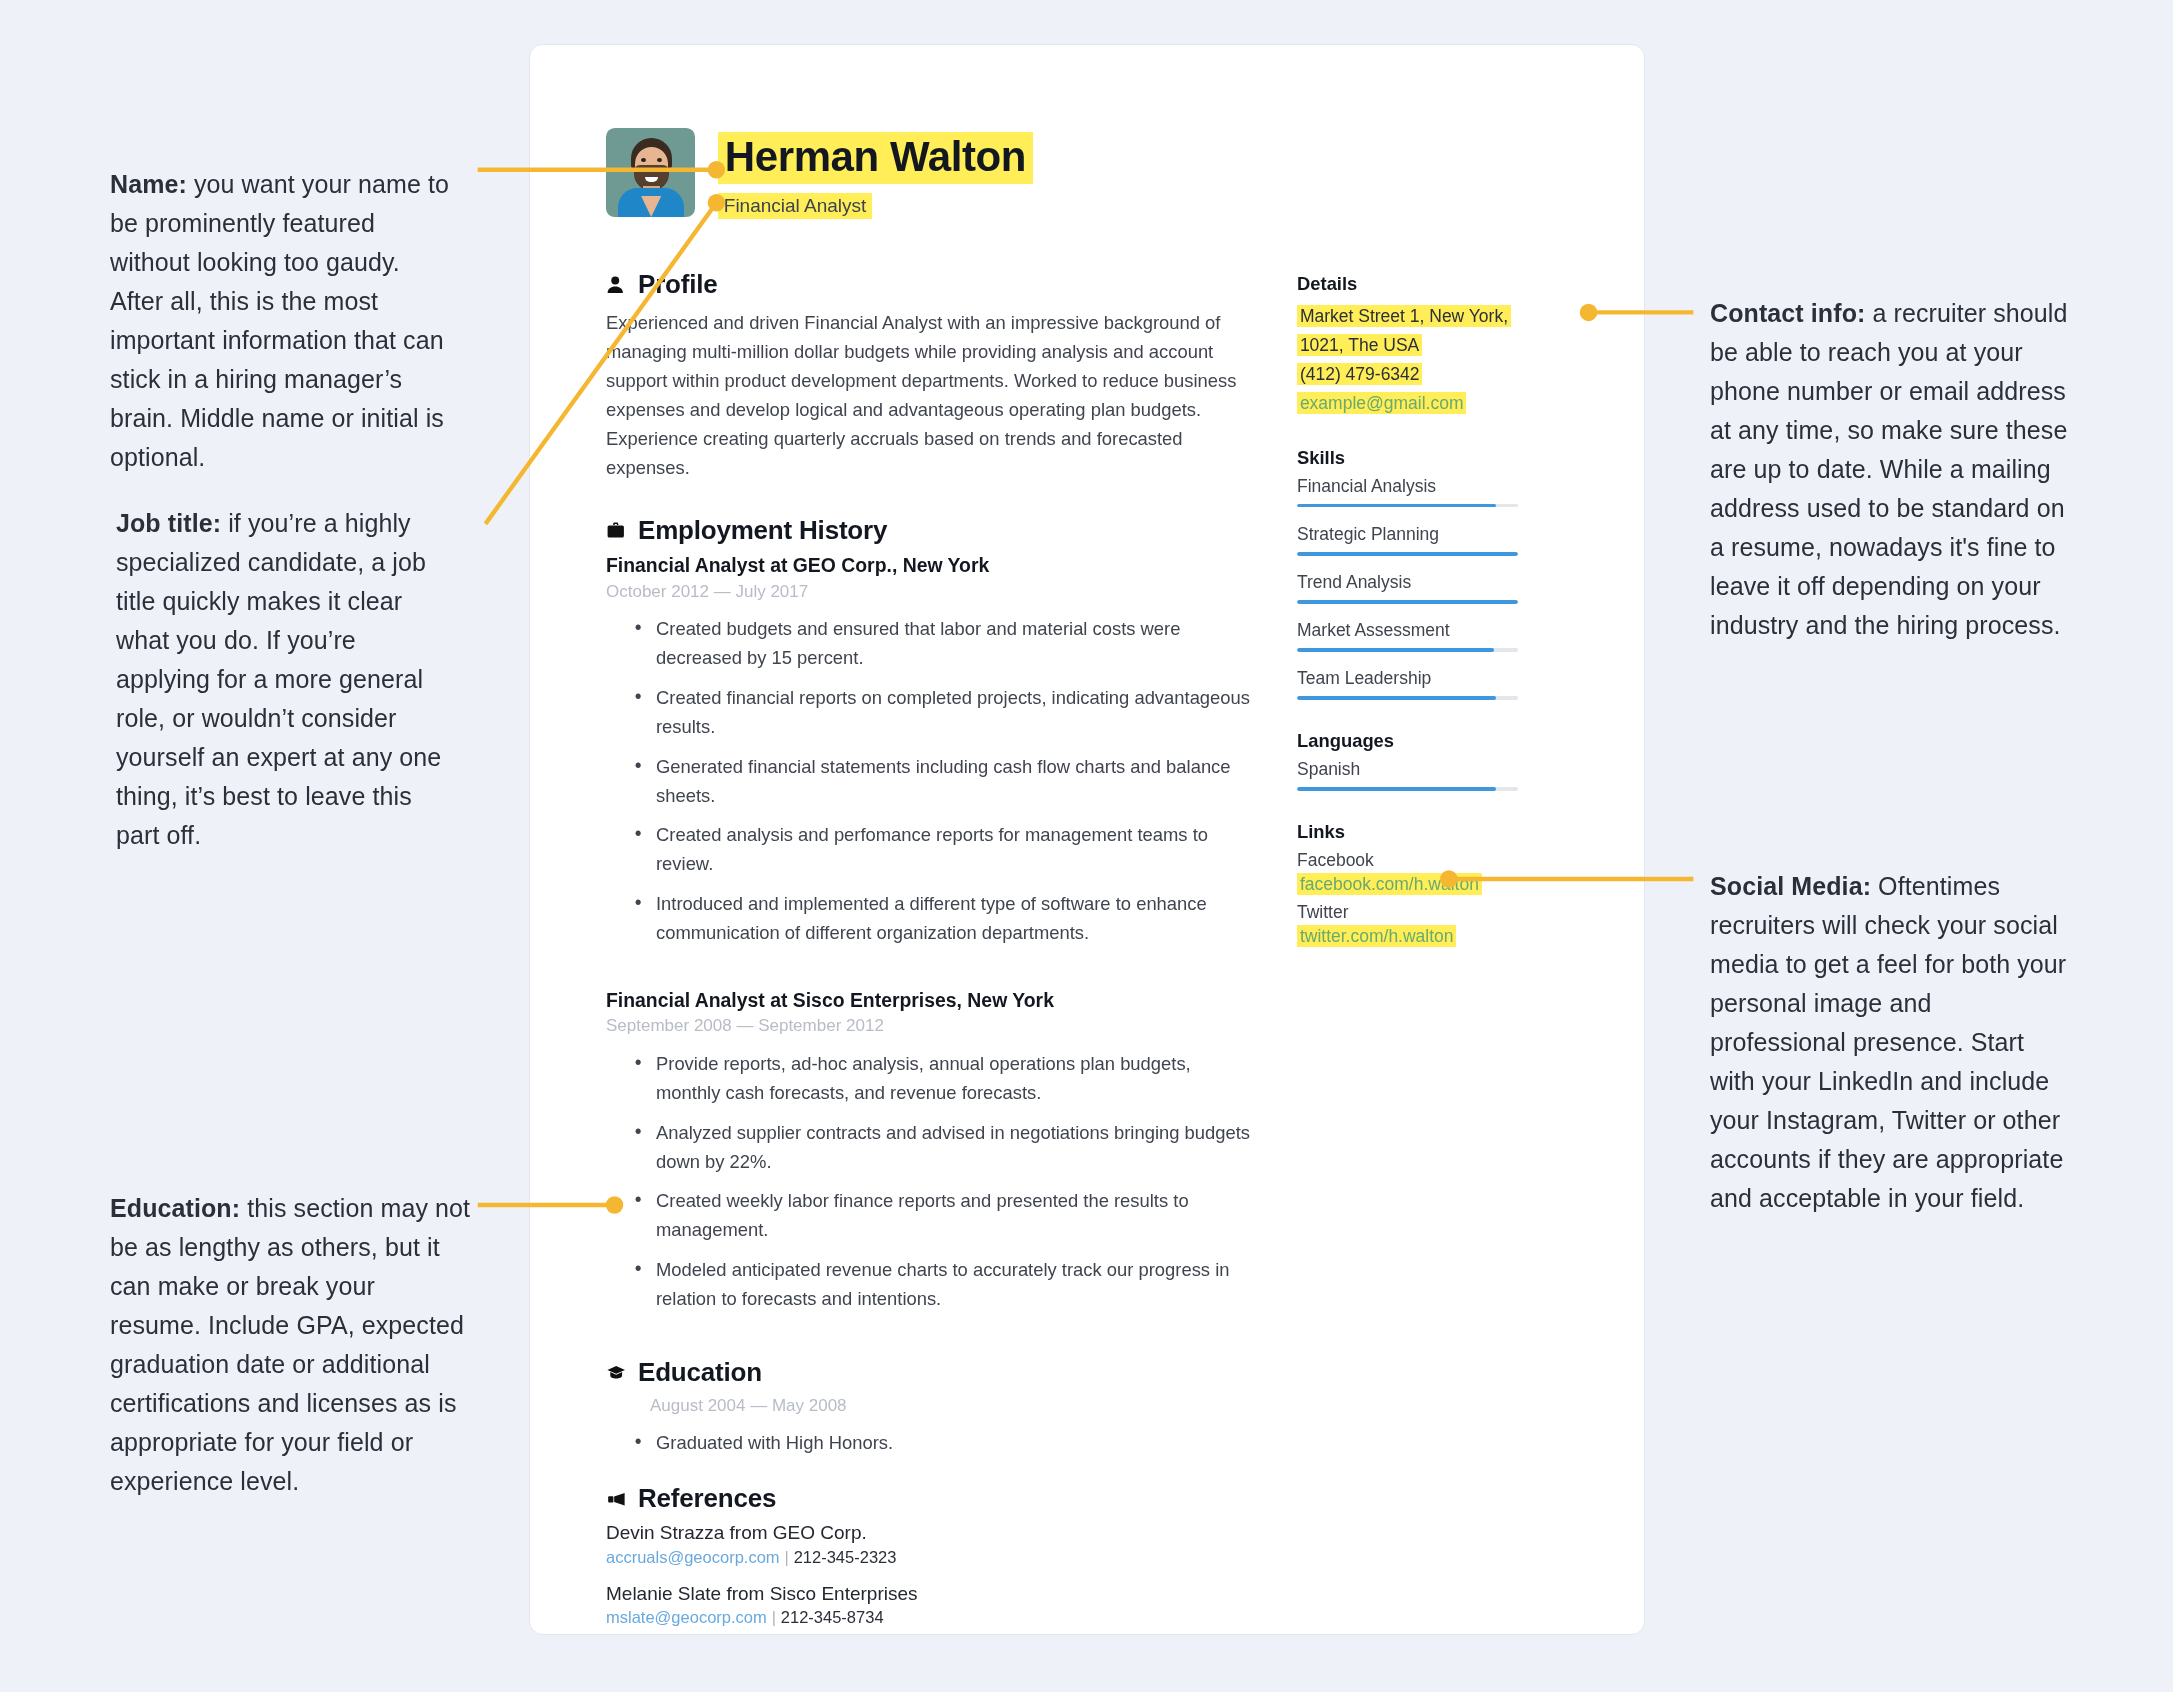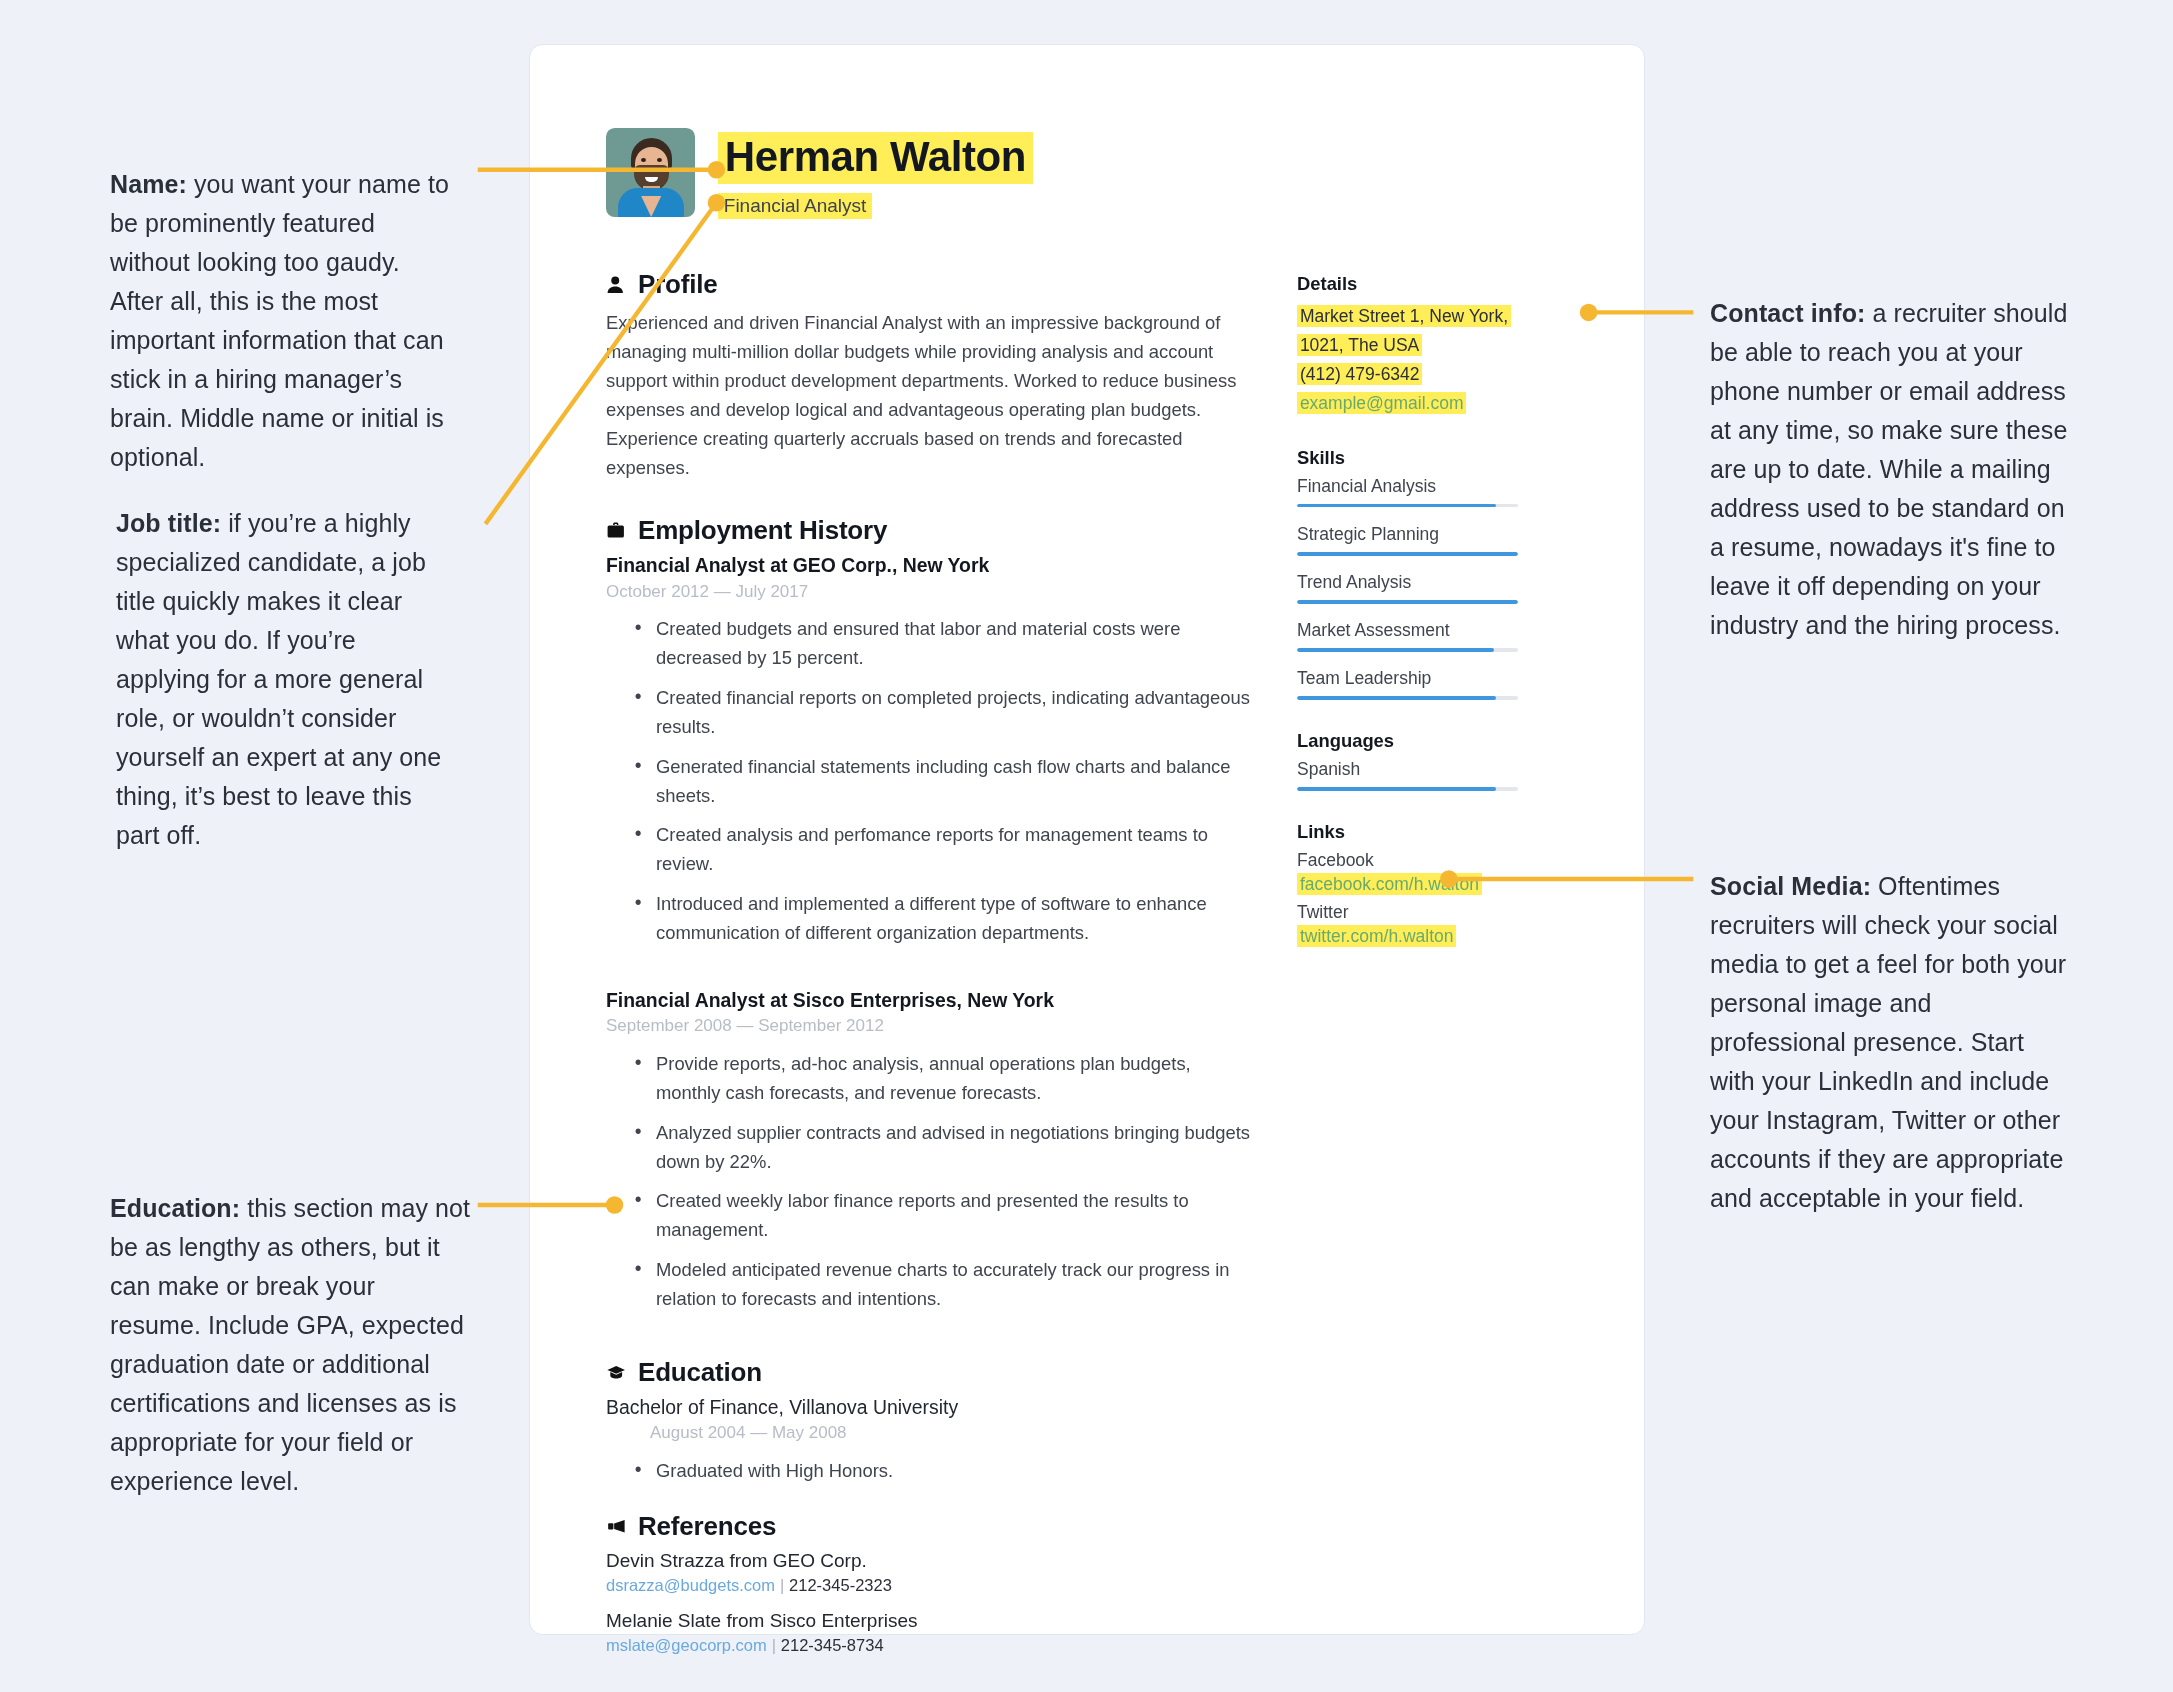--- a/index.html
+++ b/index.html
@@ -236,42 +236,41 @@
 
           <div class="sec-head">
             <span class="ico">
               <svg width="18.4" height="14.6" viewBox="0 0 19 15">
                   <path d="M9.5 1 18.6 5 9.5 9 0.4 5z" fill="#111"></path>
                   <path d="M3.4 7.3v3.4c0 1.9 2.7 3.1 6.1 3.1s6.1-1.2 6.1-3.1V7.3L9.5 10z" fill="#111"></path>
                 </svg>
             </span>
             <span class="sec-title">Education</span>
           </div>
-          <div class="edu-h">Bachelor of Finance, Villanova University</div>
           <div class="edu-d">August 2004 — May 2008</div>
           <ul class="bullets">
             <li>Graduated with High Honors.</li>
           </ul>
 
           <div class="gap-sm"></div>
 
           <div class="sec-head">
             <span class="ico">
               <svg width="18.4" height="14.6" viewBox="0 0 19 15">
                   <path d="M18.2 1.1v12.8L7.4 10.4V4.6z" fill="#111"></path>
                   <rect x="1.2" y="4.3" width="5.4" height="6.4" rx="1" fill="#111"></rect>
                 </svg>
             </span>
             <span class="sec-title">References</span>
           </div>
 
           <div>
             <div class="ref-name">Devin Strazza from GEO Corp.</div>
             <div class="ref-line">
-              <span class="mail">dsrazza@budgets.com</span><span class="bar">|</span><span>212-345-2323</span>
+              <span class="mail">accruals@geocorp.com</span><span class="bar">|</span><span>212-345-2323</span>
             </div>
           </div>
           <div class="gap-sm"></div>
           <div>
             <div class="ref-name">Melanie Slate from Sisco Enterprises</div>
             <div class="ref-line">
               <span class="mail">mslate@geocorp.com</span><span class="bar">|</span><span>212-345-8734</span>
             </div>
           </div>
 

